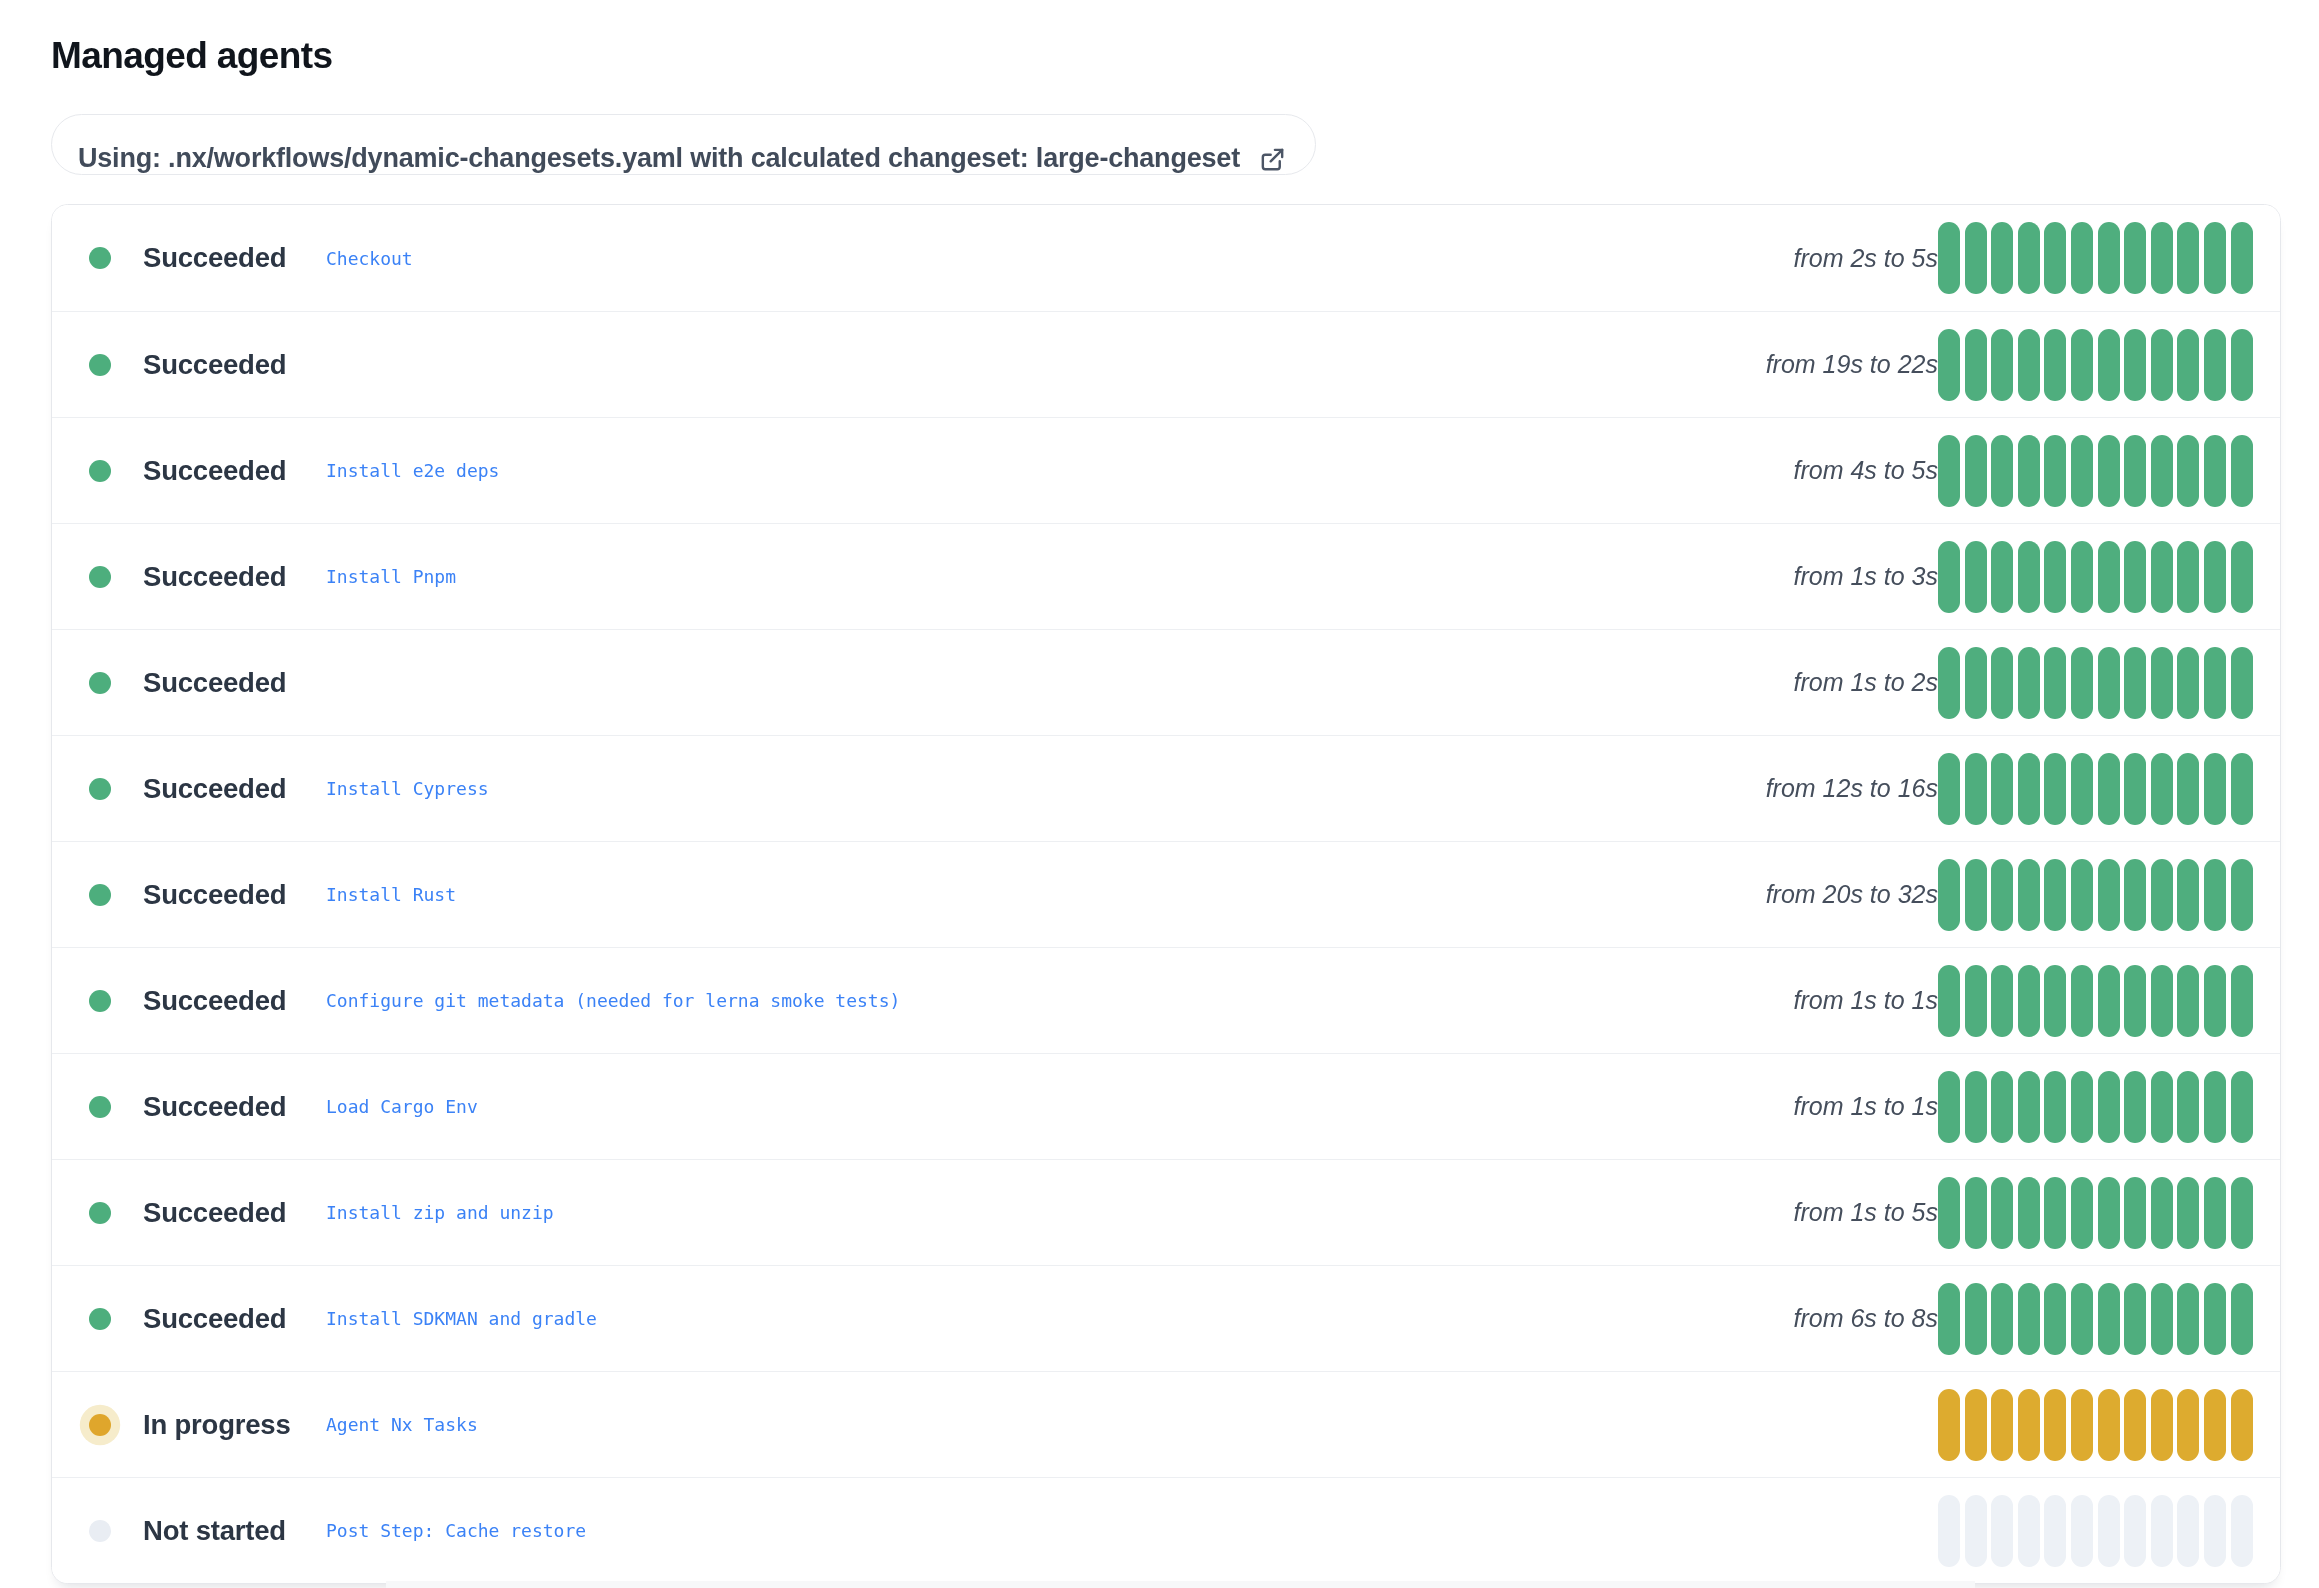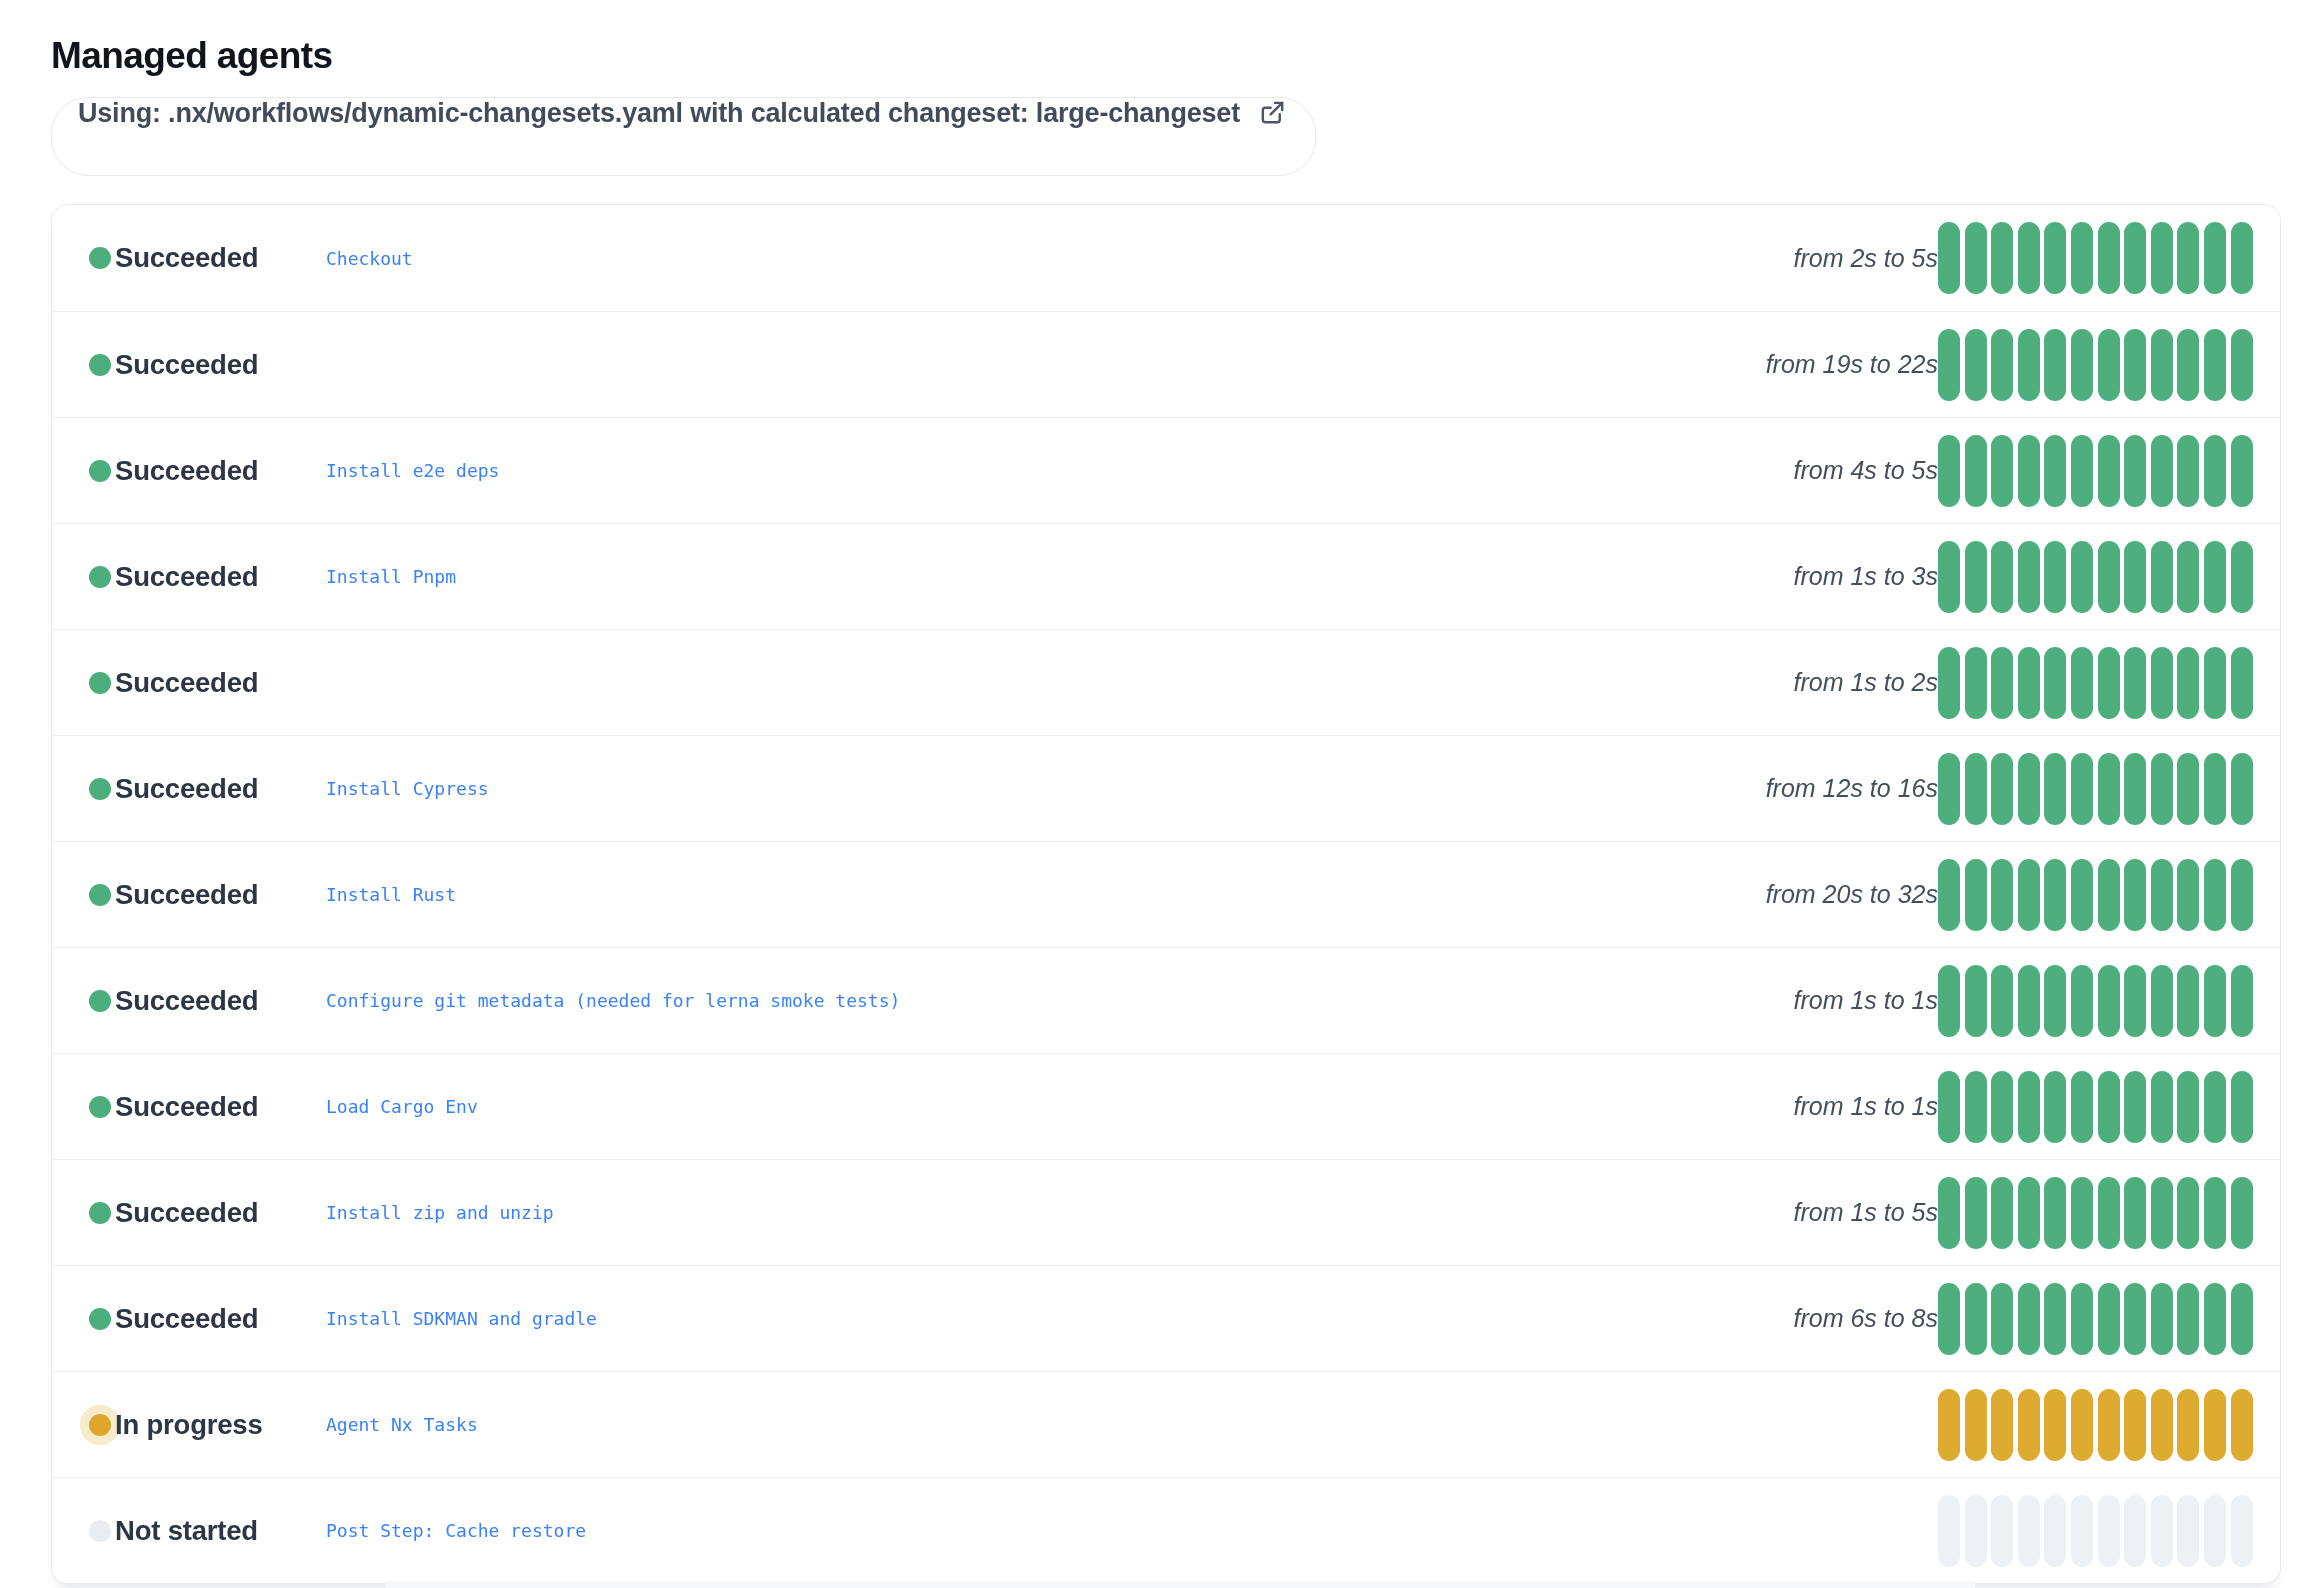--- a/index.html
+++ b/index.html
@@ -22,25 +22,25 @@
     line-height: 46px;
     font-weight: 700;
     letter-spacing: -0.6px;
     color: #10151c;
     text-align: right;
   }
 
   .workflow-chip {
     position: absolute;
     left: 51px;
-    top: 97px;
-    height: 79px;
+    top: 114px;
+    height: 61px;
     box-sizing: border-box;
     display: inline-flex;
-    align-items: flex-start;
+    align-items: flex-end;
     gap: 18.4px;
     padding: 0 27.5px 0 26px;
     background: #ffffff;
     border: 1.8px solid #e7e9ed;
     border-radius: 37px;
     cursor: pointer;
   }
   .workflow-chip-label {
     font-size: 27px;
     font-weight: 600;
@@ -77,21 +77,21 @@
     height: 106px;
     box-sizing: border-box;
     padding-left: 37px;
     background: #ffffff;
   }
   .row + .row { border-top: 1.8px solid #edeff2; }
 
   .status {
     display: flex;
     align-items: center;
-    gap: 4px;
+    gap: 32px;
     width: 237px;
     flex: none;
   }
   .dot {
     width: 22px;
     height: 22px;
     border-radius: 50%;
     flex: none;
   }
   .row.succeeded  .dot { background: #4dae7d; }

